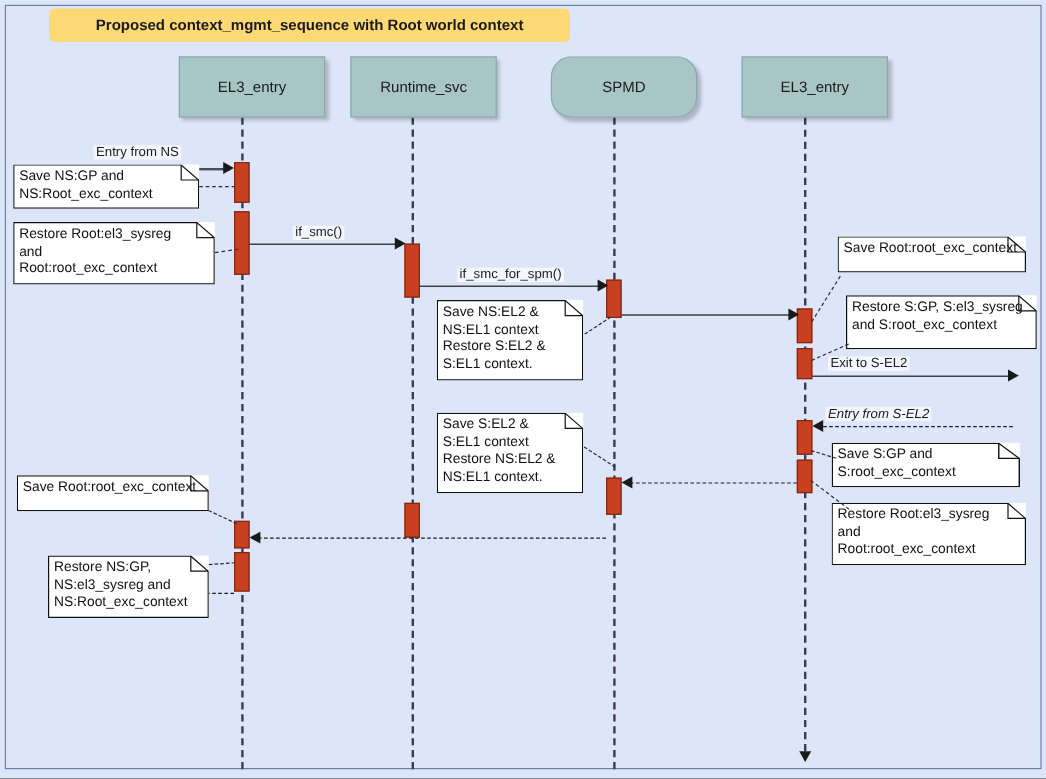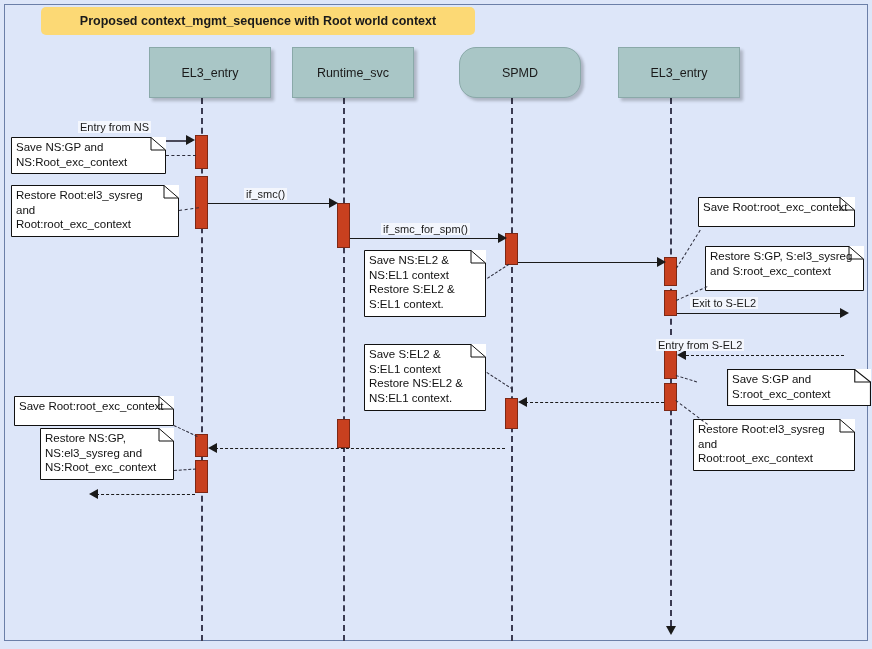--- a/index.html
+++ b/index.html
@@ -199,21 +199,21 @@
 
   <div class="msg-line solid" style="left:518px; top:262px; width:143px;"></div>
   <div class="arrowhead right" style="left:657px; top:257px;"></div>
 
   <div class="msg-line solid" style="left:677px; top:313px; width:167px;"></div>
   <div class="arrowhead right" style="left:840px; top:308px;"></div>
   <div class="msg-label" style="left:690px; top:297px;">Exit to S-EL2</div>
 
   <div class="msg-line dashed" style="left:681px; top:355px; width:163px;"></div>
   <div class="arrowhead left" style="left:677px; top:350px;"></div>
-  <div class="msg-label" style="left:656px; top:339px;">Entry from S-EL2</div>
+  <div class="msg-label" style="left:688px; top:339px;font-style:italic;">Entry from S-EL2</div>
 
   <div class="msg-line dashed" style="left:525px; top:402px; width:139px;"></div>
   <div class="arrowhead left" style="left:518px; top:397px;"></div>
 
   <div class="msg-line dashed" style="left:215px; top:448px; width:290px;"></div>
   <div class="arrowhead left" style="left:208px; top:443px;"></div>
 
   <div class="msg-line dashed" style="left:96px; top:494px; width:99px;"></div>
   <div class="arrowhead left" style="left:89px; top:489px;"></div>
 
@@ -275,21 +275,21 @@
       <path d="M0.5,0.5 H107 L121.5,13 V66.5 H0.5 Z" fill="#ffffff" stroke="#111" stroke-width="1"></path>
       <path d="M107,0.5 V13 H121.5" fill="none" stroke="#111" stroke-width="1"></path>
     </svg>
     <span class="note-text">Save S:EL2 &amp;
 S:EL1 context
 Restore NS:EL2 &amp;
 NS:EL1 context.</span>
   </div>
   <div class="leader" style="left:487px; top:372px; width:31px; transform:rotate(33deg);"></div>
 
-  <div class="note" style="left:727px; top:369px; width:144px; height:37px;">
+  <div class="note" style="left:693px; top:369px; width:157px; height:37px;">
     <svg class="note-shape" viewBox="0 0 133 37" preserveAspectRatio="none">
       <path d="M0.5,0.5 H118 L132.5,13 V36.5 H0.5 Z" fill="#ffffff" stroke="#111" stroke-width="1"></path>
       <path d="M118,0.5 V13 H132.5" fill="none" stroke="#111" stroke-width="1"></path>
     </svg>
     <span class="note-text">Save S:GP and
 S:root_exc_context</span>
   </div>
   <div class="leader" style="left:676px; top:375px; width:22px; transform:rotate(17deg);"></div>
 
   <div class="note" style="left:693px; top:419px; width:162px; height:52px;">
@@ -305,21 +305,21 @@
 
   <div class="note" style="left:14px; top:396px; width:160px; height:30px;">
     <svg class="note-shape" viewBox="0 0 160 30" preserveAspectRatio="none">
       <path d="M0.5,0.5 H145 L159.5,13 V29.5 H0.5 Z" fill="#ffffff" stroke="#111" stroke-width="1"></path>
       <path d="M145,0.5 V13 H159.5" fill="none" stroke="#111" stroke-width="1"></path>
     </svg>
     <span class="note-text">Save Root:root_exc_context</span>
   </div>
   <div class="leader" style="left:174px; top:425px; width:26px; transform:rotate(25deg);"></div>
 
-  <div class="note" style="left:40px; top:428px; width:134px; height:52px;">
+  <div class="note" style="left:40px; top:463px; width:134px; height:52px;">
     <svg class="note-shape" viewBox="0 0 134 52" preserveAspectRatio="none">
       <path d="M0.5,0.5 H119 L133.5,13 V51.5 H0.5 Z" fill="#ffffff" stroke="#111" stroke-width="1"></path>
       <path d="M119,0.5 V13 H133.5" fill="none" stroke="#111" stroke-width="1"></path>
     </svg>
     <span class="note-text">Restore NS:GP,
 NS:el3_sysreg and
 NS:Root_exc_context</span>
   </div>
   <div class="leader" style="left:174px; top:470px; width:22px; transform:rotate(-4deg);"></div>
 </div>

